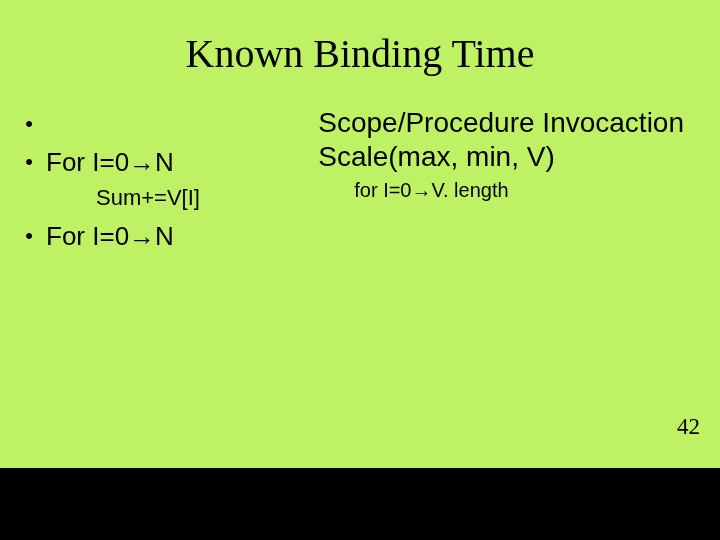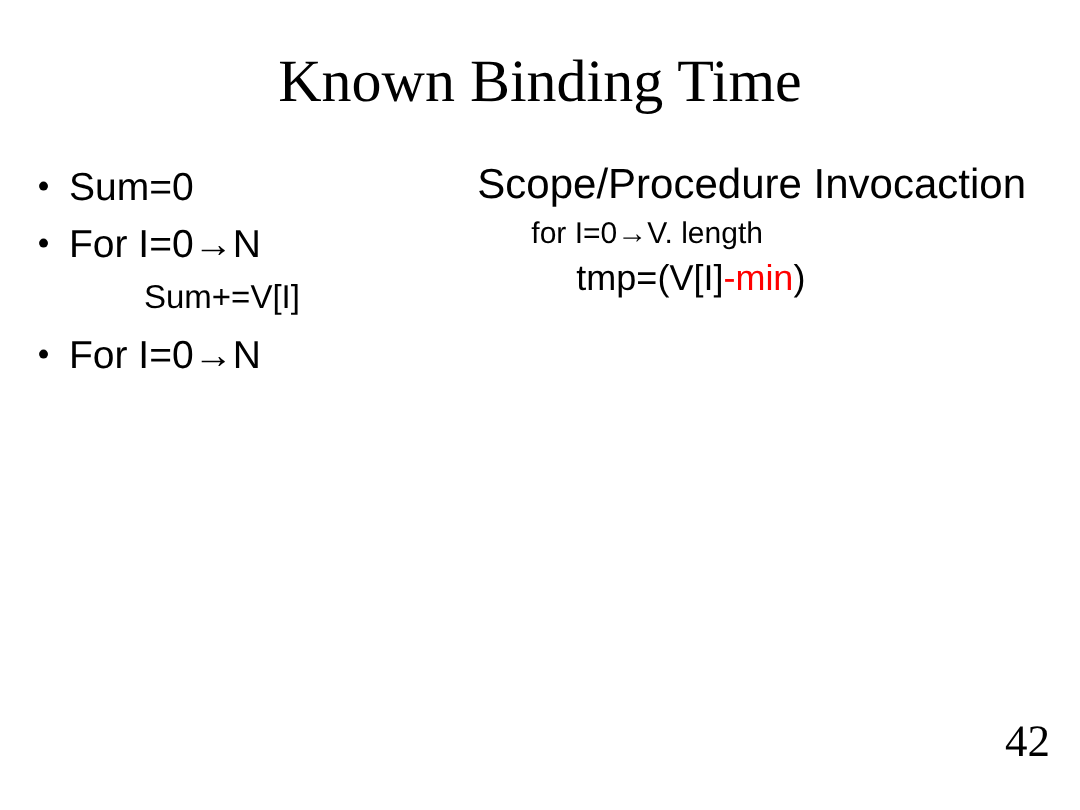--- a/index.html
+++ b/index.html
@@ -1,18 +1,18 @@
 <!DOCTYPE html>
 <html><head>
 <meta charset="utf-8">
 <style>
   * { box-sizing: border-box; margin: 0; padding: 0; }
   html, body { width: 720px; height: 540px; background: #000; }
   .slide {
-    width: 720px; height: 540px; background: #ffffff;
+    width: 720px; height: 468px; background: #bef264;
     position: relative; font-family: Arial, Helvetica, sans-serif;
     color: #000;
   }
   .title {
     text-align: center; font-size: 40px;
     padding-top: 30px; font-weight: normal;
     font-family: "Times New Roman", Times, serif;
   }
   .content {
     display: flex; flex-direction: row;
@@ -27,55 +27,52 @@
   .red { color: #ff0000; }
   .r-head { font-size: 28px; line-height: 32px; margin-bottom: 2px; }
   .r-sub { font-size: 20px; margin-left: 36px; line-height: 30px; }
   .r-sub2 { font-size: 24px; margin-left: 66px; line-height: 30px; }
   .footer {
     position: absolute; left: 12px; bottom: 12px;
     font-size: 14px; font-family: "Times New Roman", Times, serif;
   }
   .pagenum {
     position: absolute; right: 20px; bottom: 28px;
-    font-size: 30px; font-family: "Times New Roman", Times, serif;
+    font-size: 23px; font-family: "Times New Roman", Times, serif;
   }
 </style>
 </head>
 <body>
 
 <div class="slide">
   <div class="title">Known Binding Time</div>
 
   <div class="content">
     <div class="left">
       <div class="bullet-row">
         <div class="bullet">•</div>
-        <div class="line">Sum=0</div>
       </div>
       <div class="bullet-row">
         <div class="bullet">•</div>
         <div class="line">
           <span>For I=0</span><span>→</span><span>N</span>
         </div>
       </div>
       <div class="sub">Sum+=V[I]</div>
       <div class="bullet-row">
         <div class="bullet">•</div>
         <div class="line">
           <span>For I=0</span><span>→</span><span>N</span>
         </div>
       </div>
     </div>
 
     <div class="right">
       <div class="r-head">Scope/Procedure Invocaction</div>
+      <div class="r-head">Scale(max, min, V)</div>
       <div class="r-sub">
         <span>for I=0</span><span>→</span><span>V. length</span>
-      </div>
-      <div class="r-sub2">
-        <span>tmp=(V[I]</span><span class="red">-min</span><span>)</span>
       </div>
     </div>
   </div>
 
   <div class="pagenum">42</div>
 </div>
 
 </body></html>

